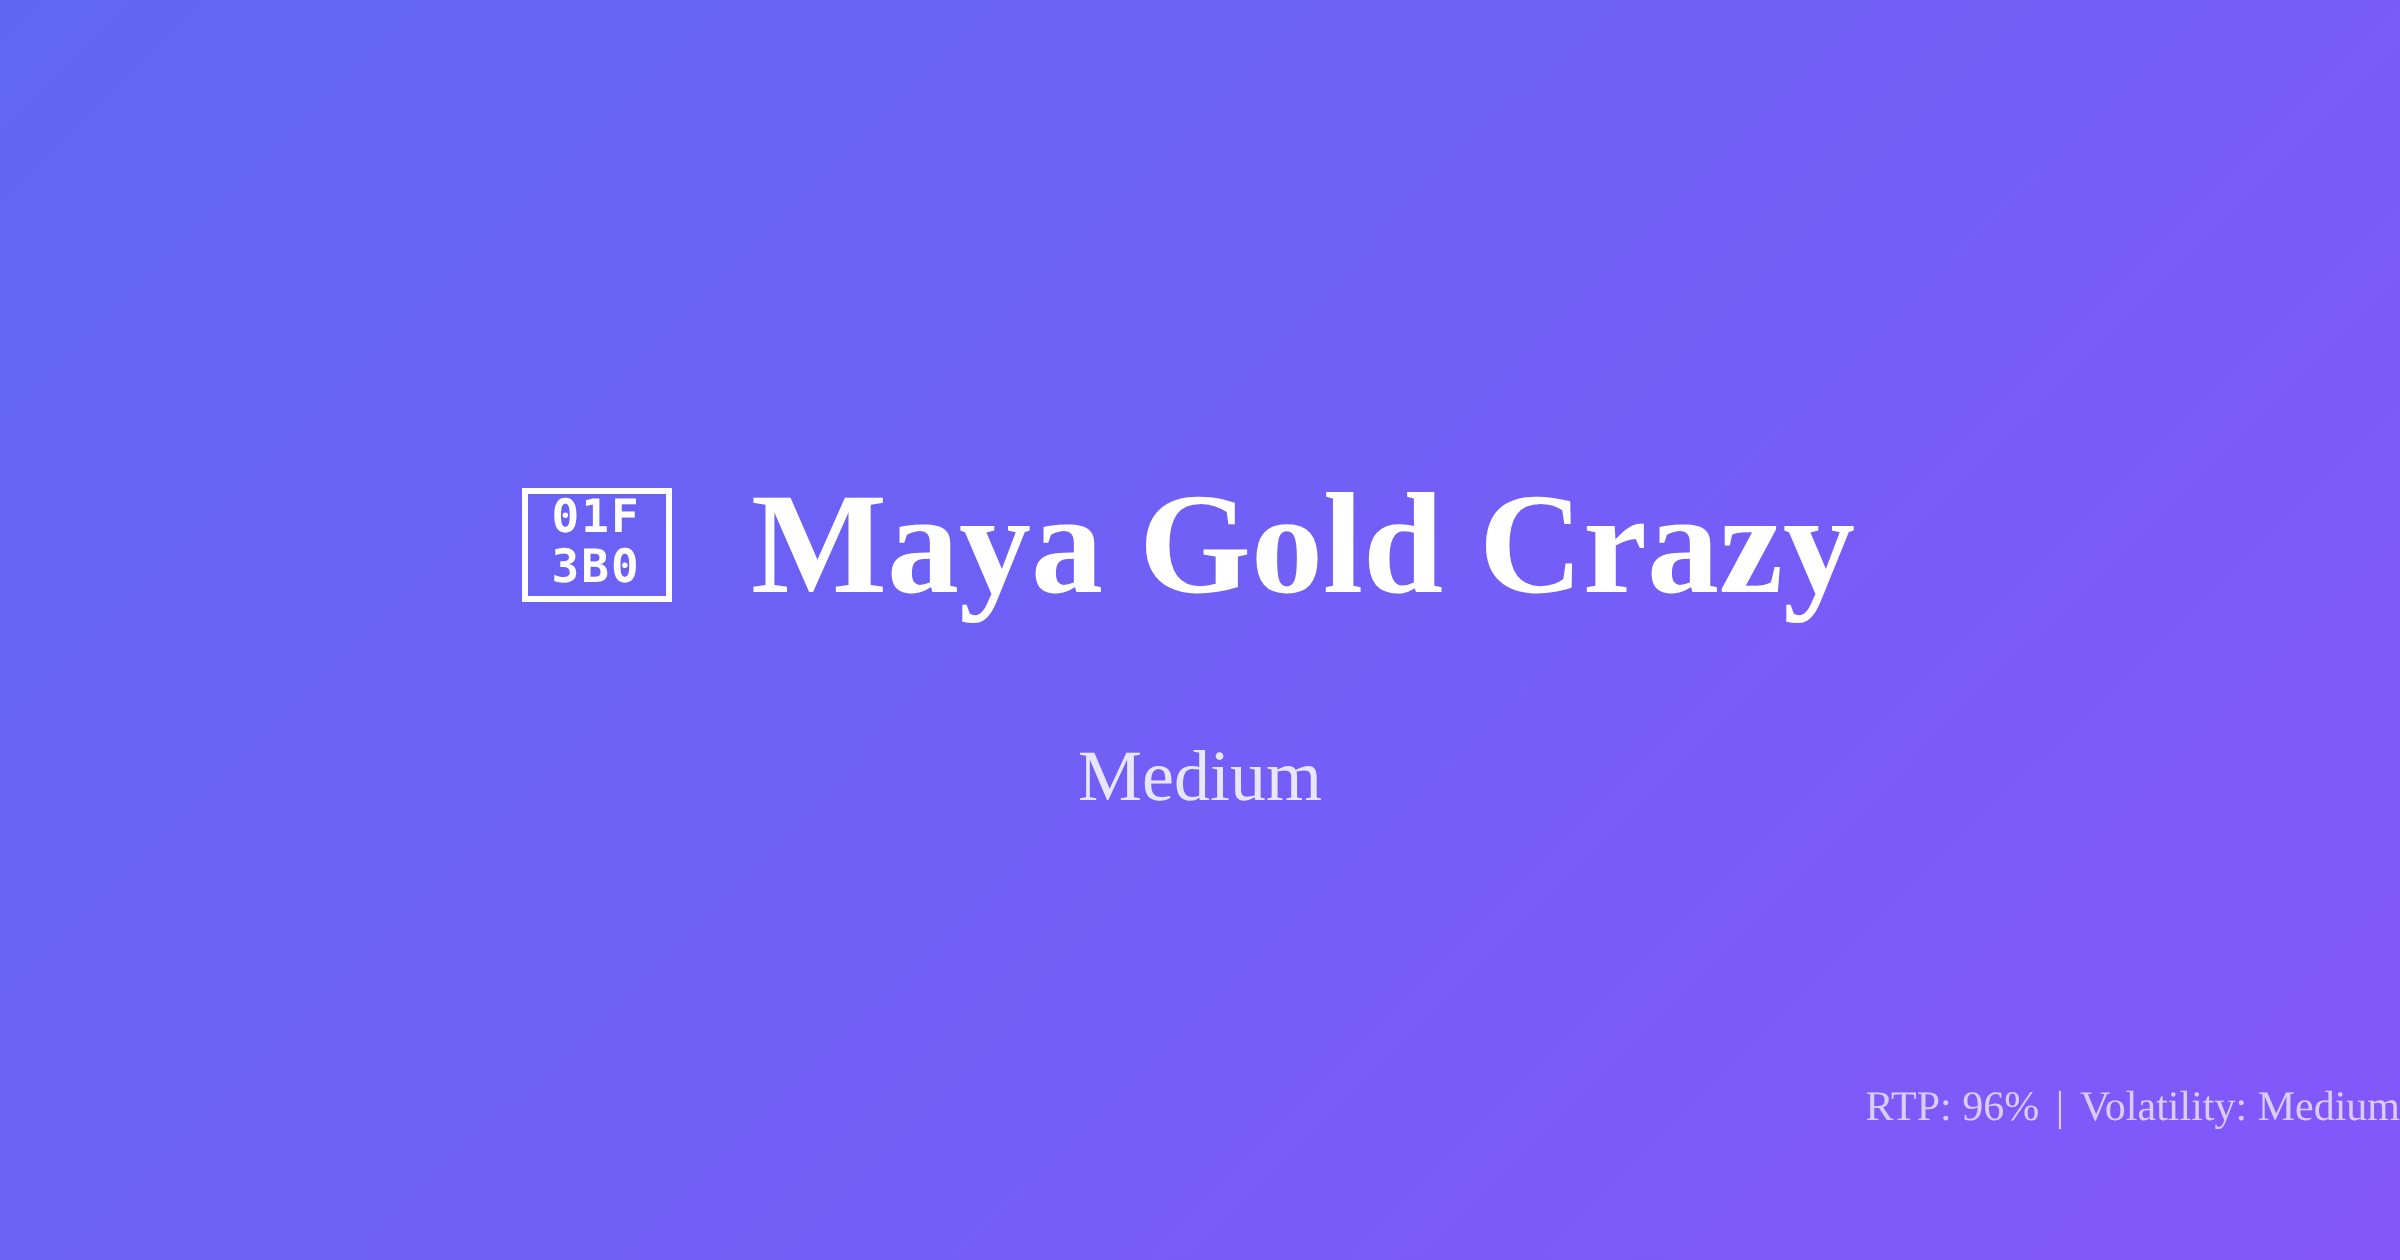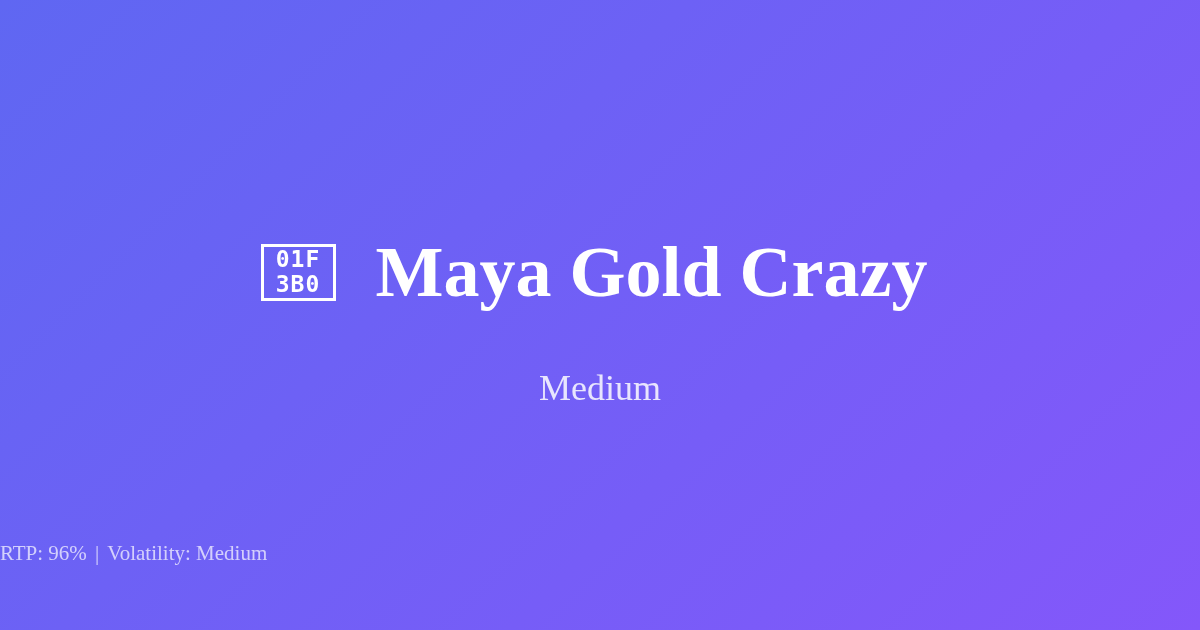--- a/index.html
+++ b/index.html
@@ -83,23 +83,23 @@
     font-weight: 400;
     color: rgba(255, 255, 255, 0.84);
     line-height: 1;
     text-align: center;
   }
 
   
   .meta-footer {
     position: absolute;
     left: 0;
-    right: 16px;
+    right: 0;
     bottom: 66px;
-    text-align: left;
+    text-align: right;
     font-family: "Liberation Serif", "DejaVu Serif", serif;
     font-size: 21px;
     font-weight: 400;
     color: rgba(255, 255, 255, 0.70);
     line-height: 1;
     white-space: nowrap;
   }
 
   .meta-footer .sep {
     padding: 0 3px;

